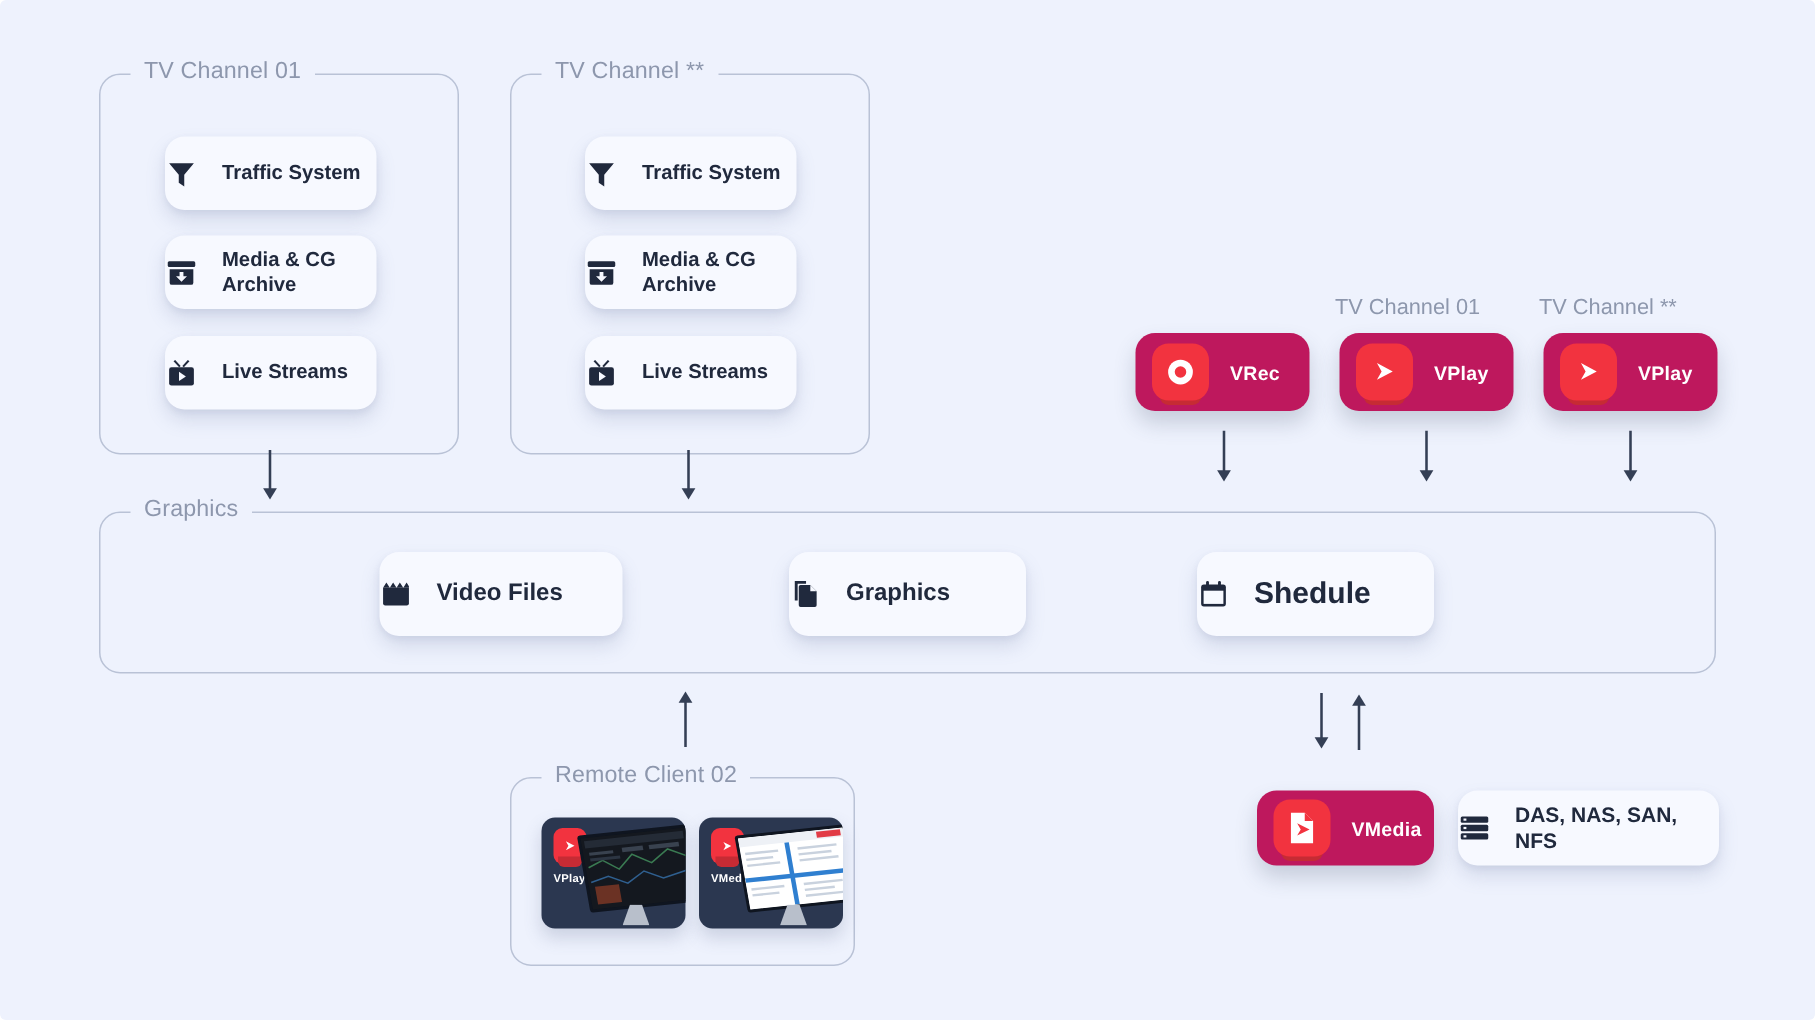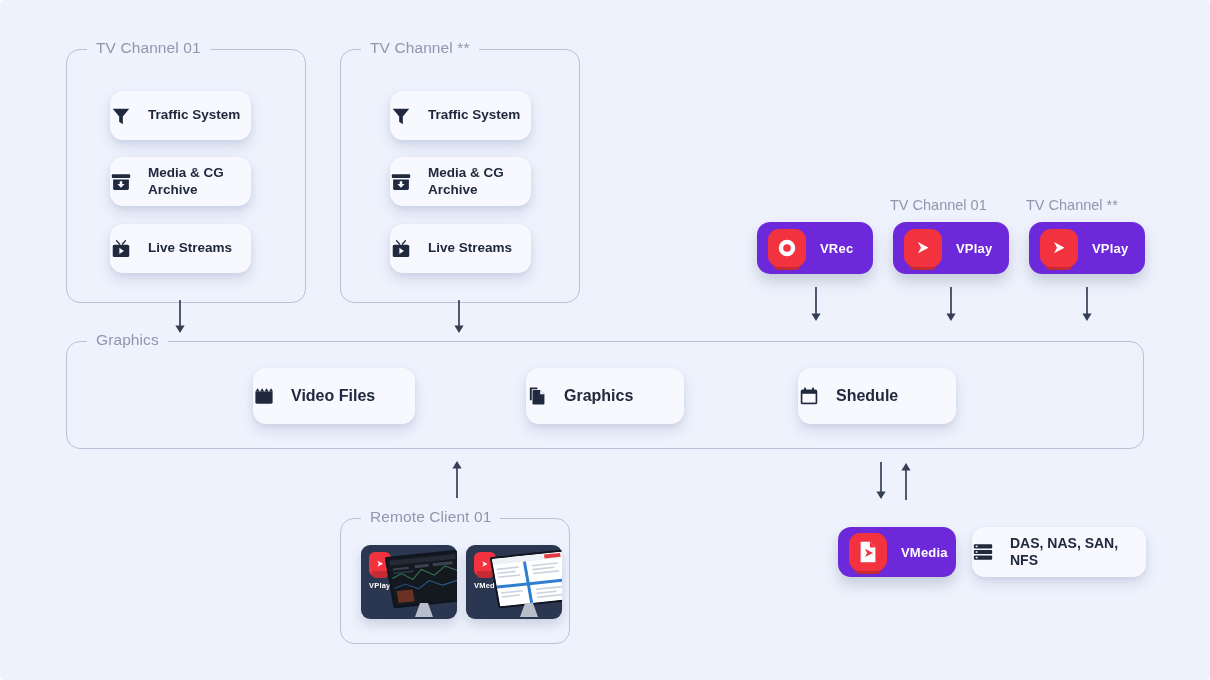--- a/index.html
+++ b/index.html
@@ -65,21 +65,21 @@
     width: 22px;
     height: 22px;
     flex: 0 0 22px;
     display: block;
   }
   .card .ico svg { display:block; width:22px; height:22px; }
 
   
   .appchip {
     position: absolute;
-    background: #6d28d9;
+    background: #be185d;
     border-radius: 13px;
     display: flex;
     align-items: center;
     padding-left: 11px;
     box-sizing: border-box;
     box-shadow: 0 8px 14px rgba(60,72,100,.22);
   }
   .appchip .applabel {
     color: #ffffff;
     font-size: 13px;
@@ -359,21 +359,21 @@
 
     <div class="card" style="left:731px; top:26px; width:158px; height:56px;">
       <span class="ico">
         <svg viewBox="0 0 24 24">
           <rect x="3" y="5" width="18" height="16" rx="2" fill="#20293d"></rect>
           <rect x="4.8" y="9.6" width="14.4" height="9.6" fill="#f7f9ff"></rect>
           <rect x="6.6" y="2.6" width="2.1" height="4.4" rx="1" fill="#20293d"></rect>
           <rect x="15.3" y="2.6" width="2.1" height="4.4" rx="1" fill="#20293d"></rect>
         </svg>
       </span>
-      <span class="card-label" style="font-size:16px; font-weight:bold;">Shedule</span>
+      <span class="card-label" style="font-size:20px; font-weight:bold;">Shedule</span>
     </div>
   </div>
 
   <div class="arrow" style="left:450px; top:460px;">
     <svg width="14" height="38">
         <line x1="7" y1="38" x2="7" y2="7" stroke="#343f55" stroke-width="1.7"></line>
         <path d="M7 1 L2.4 8.5 L11.6 8.5 Z" fill="#343f55"></path>
       </svg>
   </div>
 
@@ -384,21 +384,21 @@
       </svg>
   </div>
   <div class="arrow" style="left:899px; top:462px;">
     <svg width="14" height="38">
         <line x1="7" y1="38" x2="7" y2="7" stroke="#343f55" stroke-width="1.7"></line>
         <path d="M7 1 L2.4 8.5 L11.6 8.5 Z" fill="#343f55"></path>
       </svg>
   </div>
 
   <div class="group" style="left:340px; top:518px; width:230px; height:126px;">
-    <div class="group-label">Remote Client 01</div>
+    <div class="group-label">Remote Client 02</div>
 
     <div class="monitor" style="left:20px; top:26px;">
       <span class="mini-logo">
         <span class="tab"></span>
         <svg width="12" height="12" viewBox="0 0 24 24" style="position:relative;">
           <path d="M6.5 5.5L18 11.6 6.5 17.7l3.4-6.1z" fill="#ffffff"></path>
         </svg>
       </span>
       <span class="mini-name">VPlay</span>
       <span class="screen screen-dark">

